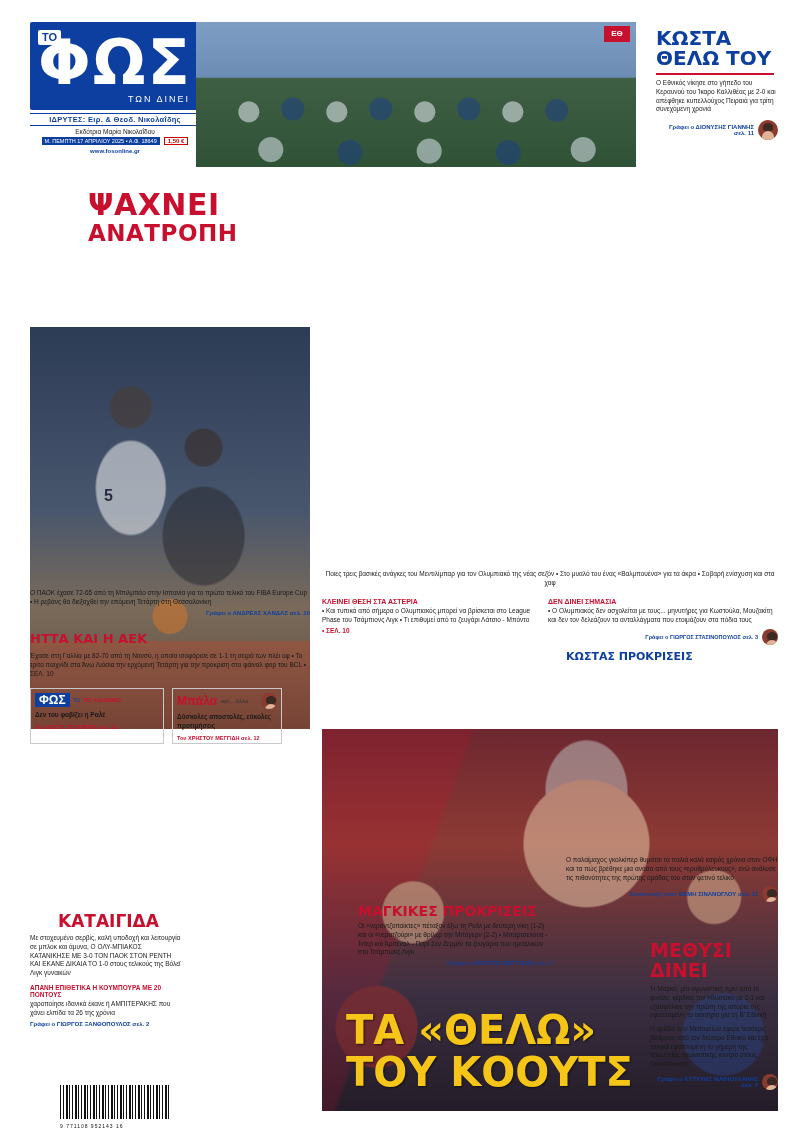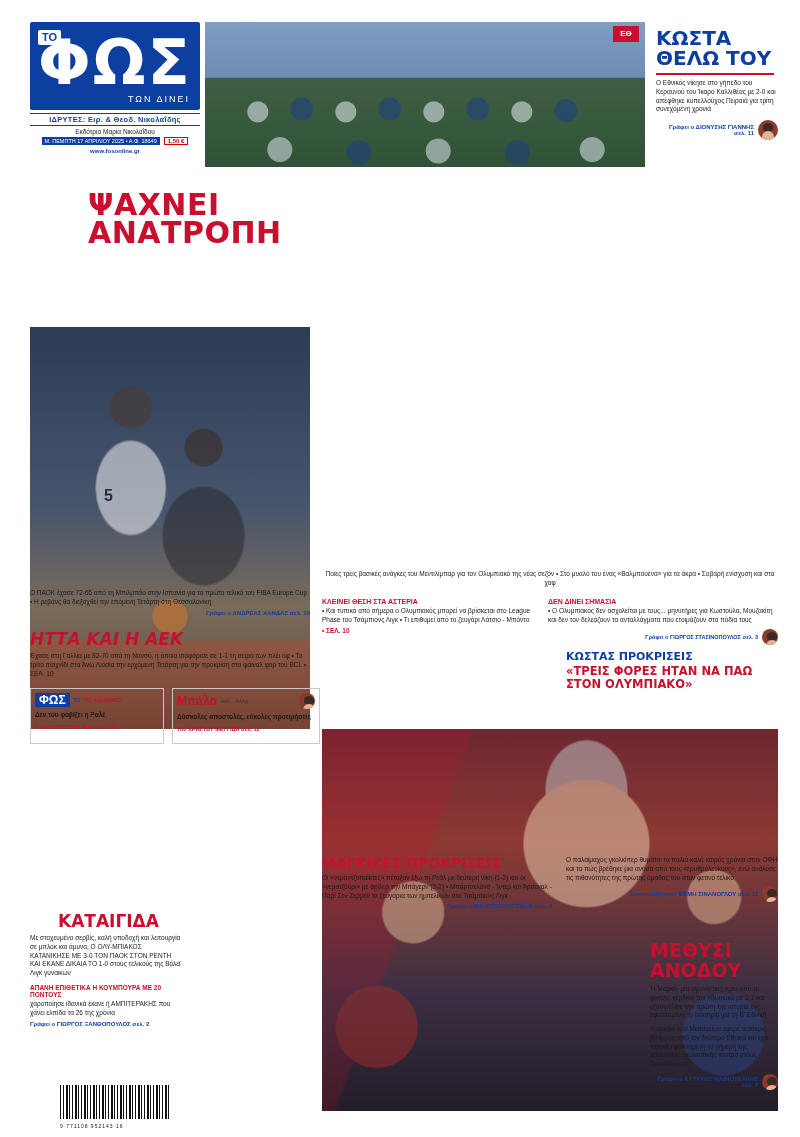--- a/index.html
+++ b/index.html
@@ -53,21 +53,21 @@
     </div>
     <div class="mast-line1">ΙΔΡΥΤΕΣ: Ειρ. &amp; Θεοδ. Νικολαΐδης</div>
     <div class="mast-line2">Εκδότρια Μαρία Νικολαΐδου</div>
     <div class="mast-row">
       <span class="mast-date">Μ. ΠΕΜΠΤΗ 17 ΑΠΡΙΛΙΟΥ 2025 • Α.Φ. 18649</span>
       <span class="mast-price">1,50 €</span>
     </div>
     <div class="mast-site">www.fosonline.gr</div>
   </div>
 
-  <div class="blk photo" style="left:205px;top:22px;width:440px;height:145px;
+  <div class="blk photo" style="left:196px;top:22px;width:440px;height:145px;
        background:linear-gradient(#7f9ec4 0%,#6d8cb4 38%,#3f5f44 39%,#2f5236 100%);">
     <div class="grain" style="background:
       radial-gradient(circle at 12% 62%, #e9eef5 0 10px, transparent 11px),
       radial-gradient(circle at 22% 60%, #1d3f86 0 11px, transparent 12px),
       radial-gradient(circle at 32% 62%, #e9eef5 0 10px, transparent 11px),
       radial-gradient(circle at 42% 60%, #1d3f86 0 11px, transparent 12px),
       radial-gradient(circle at 52% 62%, #e9eef5 0 10px, transparent 11px),
       radial-gradient(circle at 62% 60%, #1d3f86 0 11px, transparent 12px),
       radial-gradient(circle at 72% 62%, #e9eef5 0 10px, transparent 11px),
       radial-gradient(circle at 82% 61%, #1d3f86 0 11px, transparent 12px),
@@ -96,109 +96,112 @@
       radial-gradient(ellipse at 36% 40%, #f2f2f2 0 34px, transparent 36px),
       radial-gradient(ellipse at 62% 52%, #2a2a30 0 40px, transparent 42px),
       radial-gradient(circle at 36% 20%, #4a3a30 0 20px, transparent 22px),
       radial-gradient(circle at 62% 30%, #3a2a22 0 18px, transparent 20px),
       radial-gradient(circle at 50% 72%, #d2762c 0 17px, transparent 18px),
       linear-gradient(transparent 78%, #a8503a 78%, #8d4030 100%);"></div>
     <div style="position:absolute;left:74px;top:160px;color:#2a2a40;font-size:16px;font-weight:bold;">5</div>
   </div>
   <div class="blk" style="left:88px;top:190px;width:222px;text-align:left;">
     <div class="h-red" style="font-size:30px;line-height:30px;letter-spacing:.5px;text-shadow:1px 1px 2px rgba(255,255,255,.7);">ΨΑΧΝΕΙ</div>
-    <div class="h-red" style="font-size:30px;line-height:26px;letter-spacing:.5px;text-shadow:1px 1px 2px rgba(255,255,255,.7);">ΑΝΑΤΡΟΠΗ</div>
+    <div class="h-red" style="font-size:23px;line-height:26px;letter-spacing:.5px;text-shadow:1px 1px 2px rgba(255,255,255,.7);">ΑΝΑΤΡΟΠΗ</div>
   </div>
   <div class="blk" style="left:30px;top:589px;width:280px;">
     <div class="cap">Ο ΠΑΟΚ έχασε 72-65 από τη Μπιλμπάο στην Ισπανία για το πρώτο τελικό του FIBA Europe Cup • Η ρεβάνς θα διεξαχθεί την επόμενη Τετάρτη στη Θεσσαλονίκη</div>
     <div class="byline" style="text-align:right;margin-top:3px;">Γράφει ο ΑΝΔΡΕΑΣ ΧΑΝΔΑΣ σελ. 10</div>
   </div>
 
   <div class="blk photo" style="left:322px;top:182px;width:456px;height:382px;
        background:linear-gradient(#6d2730 0%,#8d3a34 30%,#3a2f42 70%,#241c28 100%);">
     <div class="grain" style="background:
       radial-gradient(ellipse at 58% 30%, #e6c6a8 0 62px, transparent 64px),
       radial-gradient(ellipse at 58% 16%, #bdbdbd 0 40px, transparent 42px),
       radial-gradient(circle at 20% 48%, #d8b190 0 30px, transparent 32px),
       radial-gradient(circle at 86% 44%, #d8b190 0 26px, transparent 28px),
       radial-gradient(circle at 12% 78%, #9d2b2b 0 40px, transparent 42px),
       radial-gradient(circle at 88% 80%, #2a3f7a 0 40px, transparent 42px),
       linear-gradient(110deg, rgba(200,16,46,.35) 0 25%, transparent 26%);"></div>
+    <div style="position:absolute;left:24px;bottom:18px;width:412px;">
+      <div class="h-yellow" style="font-size:40px;line-height:42px;">ΤΑ «ΘΕΛΩ»</div>
+      <div class="h-yellow" style="font-size:40px;line-height:42px;">ΤΟΥ ΚΟΟΥΤΣ</div>
+    </div>
   </div>
   <div class="blk" style="left:322px;top:570px;width:456px;">
     <div class="cap" style="text-align:center;">Ποιες τρεις βασικές ανάγκες του Μεντιλίμπαρ για τον Ολυμπιακό της νέας σεζόν • Στο μυαλό του ένας «Βαλμπουένα» για τα άκρα • Σοβαρή ενίσχυση και στα χαφ</div>
   </div>
   <div class="blk" style="left:322px;top:598px;width:216px;">
     <div class="redtxt" style="font-size:7px;">ΚΛΕΙΝΕΙ ΘΕΣΗ ΣΤΑ ΑΣΤΕΡΙΑ</div>
     <div class="cap" style="margin-top:2px;">• Και τυπικά από σήμερα ο Ολυμπιακός μπορεί να βρίσκεται στο League Phase του Τσάμπιονς Λιγκ • Τι επιθυμεί από το ζευγάρι Λάτσιο - Μπόντο</div>
     <div class="redtxt" style="font-size:6.5px;margin-top:2px;">• ΣΕΛ. 10</div>
   </div>
   <div class="blk" style="left:548px;top:598px;width:230px;">
     <div class="redtxt" style="font-size:7px;">ΔΕΝ ΔΙΝΕΙ ΣΗΜΑΣΙΑ</div>
     <div class="cap" style="margin-top:2px;">• Ο Ολυμπιακός δεν ασχολείται με τους... μηνυτήρες για Κωστούλα, Μουζακίτη και δεν τον δελεάζουν τα ανταλλάγματα που ετοιμάζουν στα πόδια τους</div>
     <div style="display:flex;align-items:center;gap:4px;margin-top:4px;">
       <span class="byline" style="flex:1;text-align:right;font-size:5.5px;">Γράφει ο ΓΙΩΡΓΟΣ ΣΤΑΣΙΝΟΠΟΥΛΟΣ σελ. 3</span>
       <span class="avatar" style="width:16px;height:16px;"></span>
     </div>
   </div>
 
   <div class="blk" style="left:30px;top:630px;width:280px;">
-    <div class="h-red" style="font-size:17px;line-height:18px;font-style:italic;">ΗΤΤΑ ΚΑΙ Η ΑΕΚ</div>
+    <div class="h-red" style="font-size:13px;line-height:18px;">ΗΤΤΑ ΚΑΙ Η ΑΕΚ</div>
     <div class="cap" style="margin-top:4px;">Έχασε στη Γαλλία με 82-70 από τη Νανσύ, η οποία ισοφάρισε σε 1-1 τη σειρά των πλέι οφ • Το τρίτο παιχνίδι στα Άνω Λιόσια την ερχόμενη Τετάρτη για την πρόκριση στο φάιναλ φορ του BCL • ΣΕΛ. 10</div>
   </div>
 
   <div class="blk boxed" style="left:30px;top:688px;width:134px;height:56px;padding:4px;">
     <div style="display:flex;align-items:center;gap:3px;">
       <span style="background:#0d3fa0;color:#fff;font-size:12px;font-weight:bold;padding:0 4px;">ΦΩΣ</span>
       <span style="font-size:5.5px;color:#0d3fa0;">ΤΟ</span>
       <span style="font-size:6px;color:#c8102e;font-weight:bold;">ΤΟ ΑΛΗΘΙΝΟ</span>
     </div>
     <div class="cap" style="margin-top:4px;font-weight:bold;">Δεν του φοβίζει η Ραλέ</div>
     <div class="redtxt" style="font-size:5.5px;margin-top:4px;">Του ΚΩΣΤΑ ΤΣΟΥΜΠΡΗ σελ. 12</div>
   </div>
-  <div class="blk boxed" style="left:172px;top:688px;width:148px;height:56px;padding:4px;">
+  <div class="blk boxed" style="left:172px;top:688px;width:110px;height:56px;padding:4px;">
     <div style="display:flex;align-items:center;gap:4px;">
       <span style="font-size:12px;font-weight:bold;color:#c8102e;">Μπάλα</span>
       <span style="font-size:6px;color:#333;">και... άλλα</span>
       <span class="avatar" style="width:16px;height:16px;margin-left:auto;"></span>
     </div>
     <div class="cap" style="margin-top:4px;font-weight:bold;">Δύσκολες αποστολές, εύκολες προτιμήσεις</div>
     <div class="redtxt" style="font-size:5.5px;margin-top:4px;">Του ΧΡΗΣΤΟΥ ΜΕΓΓΙΔΗ σελ. 12</div>
   </div>
 
-  <div class="blk" style="left:322px;top:856px;width:230px;">
+  <div class="blk" style="left:322px;top:904px;width:230px;padding-left:36px;">
     <div class="h-red" style="font-size:14px;line-height:15px;">ΜΑΓΚΙΚΕΣ ΠΡΟΚΡΙΣΕΙΣ</div>
     <div class="cap" style="margin-top:3px;">Οι «νεραντζοπαίκτες» πέταξαν έξω τη Ρεάλ με δεύτερη νίκη (1-2) και οι «νερατζούρι» με θρίλερ την Μπάγερν (2-2) • Μπαρτσελόνα - Ίντερ και Άρσεναλ - Παρί Σεν Ζερμέν τα ζευγάρια των ημιτελικών στο Τσάμπιονς Λιγκ</div>
     <div class="byline" style="text-align:right;margin-top:3px;">Γράφει ο ΧΡΗΣΤΟΣ ΜΕΓΓΙΔΗΣ σελ. 4</div>
   </div>
 
   <div class="blk" style="left:566px;top:650px;width:212px;">
     <div class="h-blue" style="font-size:11px;">ΚΩΣΤΑΣ ΠΡΟΚΡΙΣΕΙΣ</div>
-    <div class="h-red" style="font-size:11.5px;line-height:13px;margin-top:2px;">«ΤΡΕΙΣ ΦΟΡΕΣ ΗΤΑΝ ΝΑ ΠΑΩ ΣΤΟΝ ΟΛΥΜΠΙΑΚΟ»</div>
   </div>
 
   <div class="blk" style="left:566px;top:856px;width:212px;">
     <div class="cap">Ο παλαίμαχος γκολκίπερ θυμάται τα παλιά καλά καιρός χρόνια στον ΟΦΗ και τα πώς βρέθηκε μια ανάσα από τους «ερυθρόλευκους», ενώ ανάλυσε τις πιθανότητες της πρώτης ομάδας του στον φετινό τελικό</div>
     <div style="display:flex;align-items:center;gap:4px;margin-top:4px;">
       <span class="byline" style="flex:1;text-align:right;">Συνέντευξη στον ΘΕΜΗ ΣΙΝΑΝΟΓΛΟΥ σελ. 11</span>
       <span class="avatar" style="width:16px;height:16px;"></span>
     </div>
   </div>
 
   <div class="blk" style="left:30px;top:912px;width:152px;">
     <div class="h-red" style="font-size:17px;line-height:18px;margin-left:28px;">ΚΑΤΑΙΓΙΔΑ</div>
     <div class="cap" style="margin-top:4px;">Με στοχευμένο σερβίς, καλή υποδοχή και λειτουργία σε μπλοκ και άμυνα, Ο ΟΛΥ-ΜΠΙΑΚΟΣ ΚΑΤΑΝΙΚΗΣΕ ΜΕ 3-0 ΤΟΝ ΠΑΟΚ ΣΤΟΝ ΡΕΝΤΗ ΚΑΙ ΕΚΑΝΕ ΔΙΚΑΙΑ ΤΟ 1-0 στους τελικούς της Βόλεϊ Λιγκ γυναικών</div>
     <div class="redtxt" style="font-size:6.5px;margin-top:6px;">ΑΠΑΝΗ ΕΠΙΘΕΤΙΚΑ Η ΚΟΥΜΠΟΥΡΑ ΜΕ 20 ΠΟΝΤΟΥΣ</div>
     <div class="cap" style="margin-top:2px;">χαροποίησε ιδανικά έκανε ή ΑΜΠΙΤΕΡΑΚΗΣ που χάνει ελπίδα τα 26 της χρόνια</div>
     <div class="byline" style="margin-top:4px;">Γράφει ο ΓΙΩΡΓΟΣ ΞΑΝΘΟΠΟΥΛΟΣ σελ. 2</div>
   </div>
 
   <div class="blk" style="left:650px;top:940px;width:128px;">
     <div class="h-red" style="font-size:19px;line-height:20px;">ΜΕΘΥΣΙ</div>
-    <div class="h-red" style="font-size:19px;line-height:20px;">ΑΝΟΔΟΥ</div>
+    <div class="h-red" style="font-size:19px;line-height:20px;">ΔΙΝΕΙ</div>
     <div class="cap" style="margin-top:5px;">Ή Μαρκό, μία αγωνιστική πριν από το φινάλε, κέρδισε τον Ηλυσιακό με 2-1 και εξασφάλισε την πρώτη της ιστορία της εφαπτομένη το εισιτήριο για τη Β' Εθνική</div>
     <div class="cap" style="margin-top:5px;">Η ομάδα των Μεσογείων έφερε τεσσερις βαθμούς από τον δεύτερο Εθνικό και έχει τυπικά εφαπτομένη το γήμερη της τελευταίας αγωνιστικής κόντρα στους Πασσαλιωτες</div>
     <div style="display:flex;align-items:center;gap:4px;margin-top:5px;">
       <span class="byline" style="flex:1;text-align:right;">Γράφει ο ΕΥΤΥΧΗΣ ΜΑΦΙΟΥΛΑΚΗΣ σελ. 7</span>
       <span class="avatar" style="width:16px;height:16px;"></span>
     </div>
   </div>
 
   <div class="barcode"></div>
   <div class="barnum">9 771108 952143  16</div>

